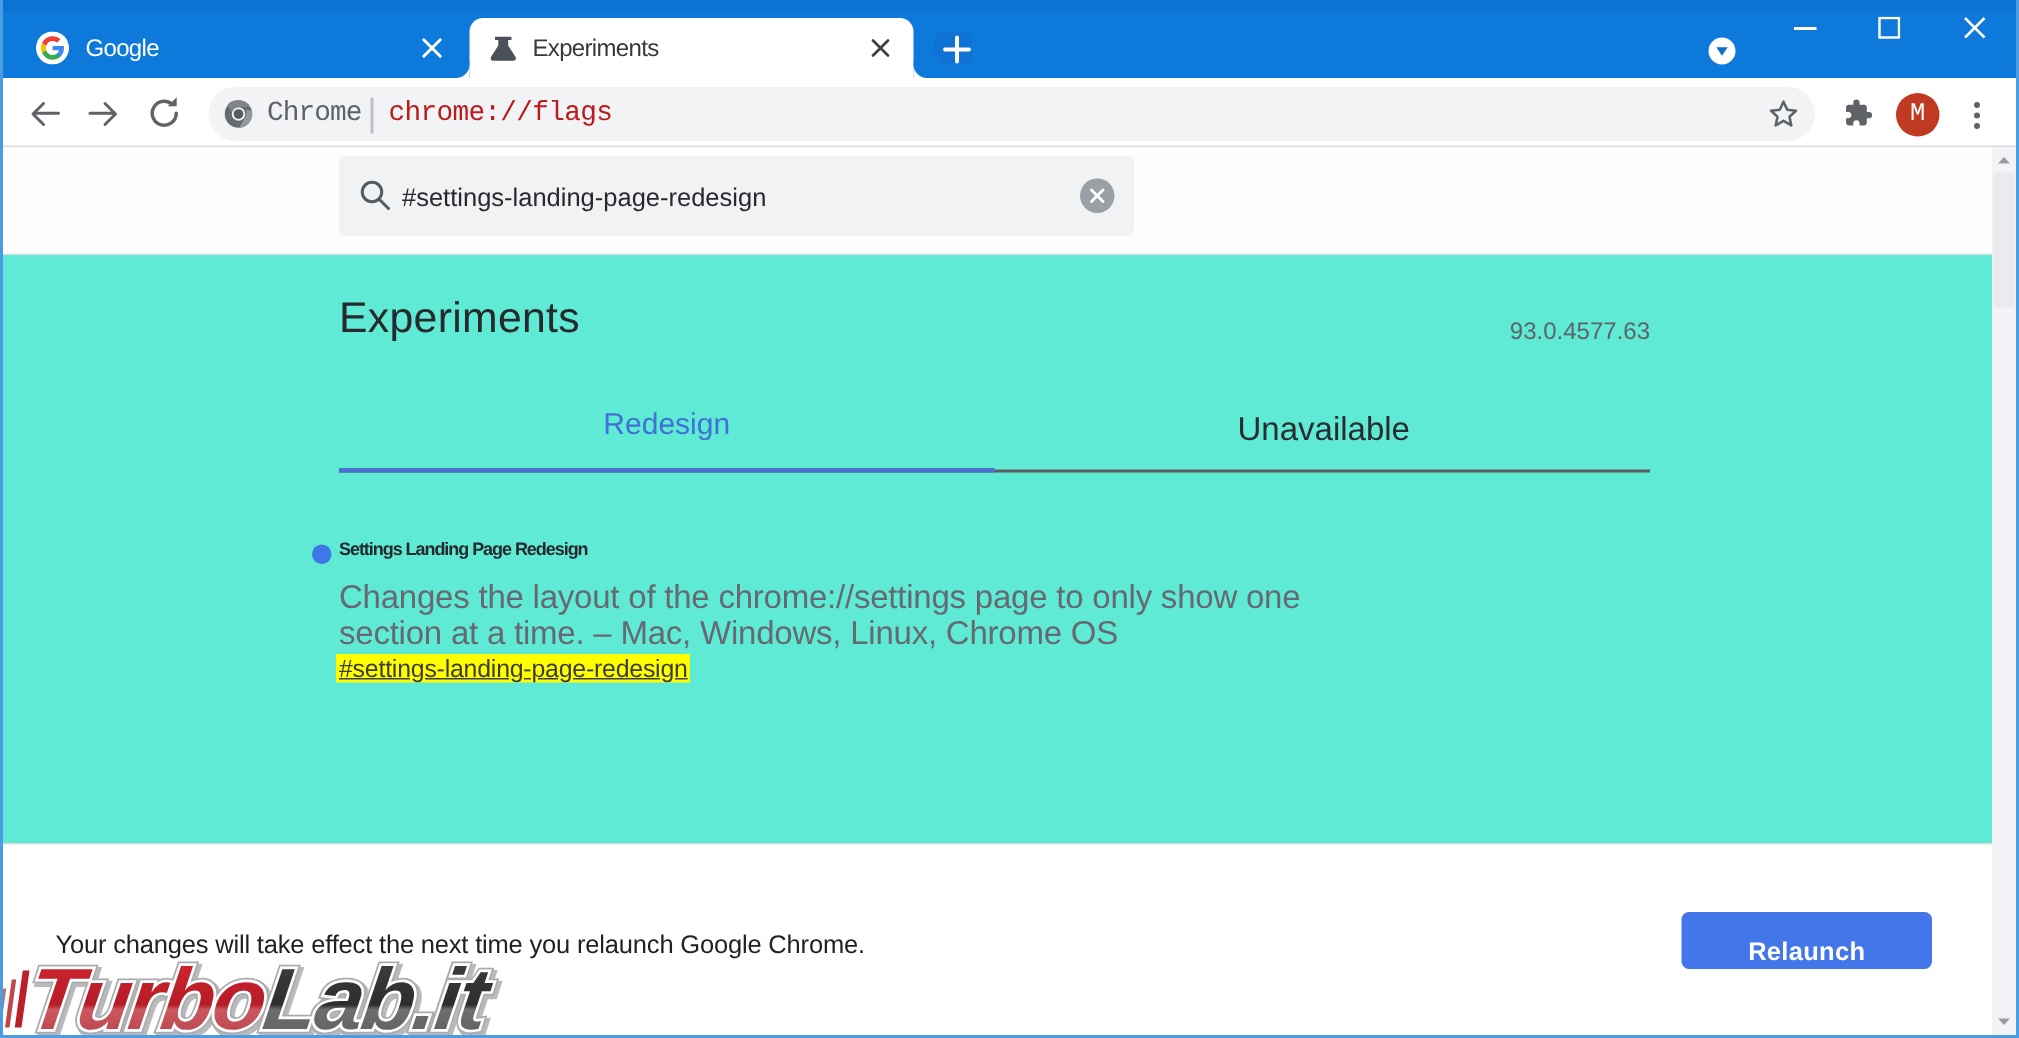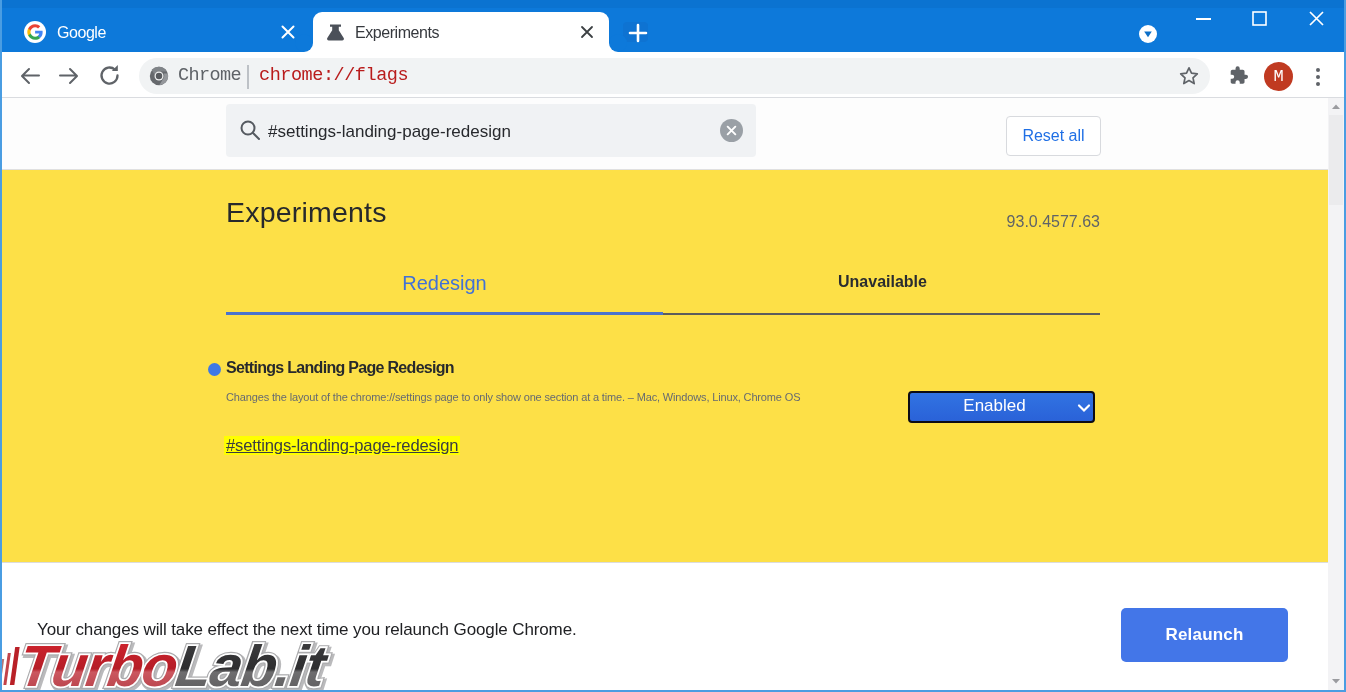--- a/index.html
+++ b/index.html
@@ -33,50 +33,50 @@
   
   #capmin  { position:absolute; left:1196px; top:18px; width:15px; height:2px; background:#fff; }
 
   
   #toolbar { position:absolute; left:0; top:52px; width:1346px; height:46px; background:#fff; border-bottom:1px solid #dadce0;font-family:Liberation Mono, monospace; }
   #omnibox { position:absolute; left:139px; top:6px; width:1071px; height:36px; background:#f1f3f4; border-radius:18px; }
   #omnitext { position:absolute; left:39px; top:6.5px; font-size:18.5px; color:#5f6368; letter-spacing:-0.6px;}
   #omniurl { position:absolute; left:120px; top:6.5px; font-size:18.5px; color:#b91c1c; letter-spacing:-0.45px;}
 
   
-  #page { position:absolute; left:2px; top:98px; width:1328px; height:592px; background:#fde047; }
+  #page { position:absolute; left:2px; top:98px; width:1328px; height:592px; background:#5eead4; }
 
   #flagshead { position:absolute; left:0; top:0; width:1328px; height:72px; background:#fdfdfd; border-bottom:1px solid #e0e0e0; }
   #searchbox { position:absolute; left:224px; top:6px; width:530px; height:53px; background:#f0f2f4; border-radius:4px; }
   #searchbox .q { position:absolute; left:42px; top:18px; font-size:17px; color:#27292d; }
   #clearbtn { position:absolute; left:494px; top:15px; width:23px; height:23px; border-radius:50%; background:#9aa0a6; }
   #resetall { position:absolute; left:1004px; top:18px; width:95px; height:40px; background:#fff; border:1px solid #d8dade; border-radius:4px;
      color:#1f6fe5; font-size:16px; text-align:center; line-height:38px; }
 
   #h1 { position:absolute; left:224px; top:98px; font-size:28.5px; color:#27292c; letter-spacing:.2px; }
   #version { position:absolute; left:900px; top:115px; width:198px; text-align:right; font-size:16px; color:#5f6368; }
 
   #tabAvail { position:absolute; left:224px; top:174px; width:437px; text-align:center; font-size:20px; color:#4271d6; }
-  #tabUnavail { position:absolute; left:661px; top:175px; width:439px; text-align:center; font-size:16px; color:#2a2c30;font-weight:bold; }
+  #tabUnavail { position:absolute; left:661px; top:175px; width:439px; text-align:center; font-size:22px; color:#2a2c30; }
   #tabline  { position:absolute; left:224px; top:215px; width:874px; height:2px; background:#5c5c5c; }
   #tabsel   { position:absolute; left:224px; top:214px; width:437px; height:3px; background:#4a73cd; }
 
   #flagdot { position:absolute; left:206px; top:265px; width:13px; height:13px; border-radius:50%; background:#3e78e7; }
-  #flagtitle { position:absolute; left:224px; top:261px; font-size:16px; letter-spacing:-0.7px; font-weight:bold; color:#27292c; }
-  #flagdesc { position:absolute; left:224px; top:288px; width:710px; font-size:11px; letter-spacing:-0.15px; color:#666a70; line-height:23.7px; }
+  #flagtitle { position:absolute; left:224px; top:261px; font-size:12px; letter-spacing:-0.7px; font-weight:bold; color:#27292c; }
+  #flagdesc { position:absolute; left:224px; top:288px; width:710px; font-size:22px; letter-spacing:-0.15px; color:#666a70; line-height:23.7px; }
   #flaglink { position:absolute; left:224px; top:338px; font-size:16.6px; letter-spacing:-0.15px; color:#3a3d42; }
   #flaglink span { background:#ffff00; text-decoration:underline; padding:0 2px; margin-left:-2px; }
 
   #select { position:absolute; left:906px; top:293px; width:187px; height:32px; background:linear-gradient(#3173e2,#2a62d8); border:2px solid #0c0c14; border-radius:4px; }
   #select .txt { position:absolute; left:0; right:14px; top:3px; text-align:center; color:#fff; font-size:17px; }
 
   
   #bottombar { position:absolute; left:0; top:464px; width:1328px; height:128px; background:#fff; border-top:1px solid #dcdcdc; }
   #bottomtext { position:absolute; left:35px; top:57px; font-size:17px; letter-spacing:-0.12px; color:#202124; }
-  #relaunch { position:absolute; left:1119px; top:45px; width:167px; height:54px; background:#4376e8; border-radius:5px;
+  #relaunch { position:absolute; left:1119px; top:45px; width:167px; height:38px; background:#4376e8; border-radius:5px;
       color:#fff; font-size:17px; font-weight:bold; text-align:center; line-height:54px; letter-spacing:.2px; }
 
   
   #scrollbar { position:absolute; left:1328px; top:98px; width:16px; height:592px; background:#f3f3f5; }
   #sbthumb { position:absolute; left:1px; top:17px; width:14px; height:90px; background:#ebebed; }
 
   
   #borders { position:absolute; left:0; top:0; width:1346px; height:692px; border:2px solid #4a9de2; border-top:none; pointer-events:none; }
 
   
@@ -178,42 +178,35 @@
         <svg class="abs" style="left:12px;top:14px" width="24" height="24" viewBox="0 0 24 24">
           <circle cx="10" cy="10" r="6.5" fill="none" stroke="#555a60" stroke-width="2"></circle>
           <path d="M15 15 L21 21" stroke="#555a60" stroke-width="2" stroke-linecap="round"></path>
         </svg>
         <span class="q">#settings-landing-page-redesign</span>
         <div id="clearbtn"></div>
         <svg class="abs" style="left:494px;top:15px" width="23" height="23" viewBox="0 0 24 24">
             <path d="M8 8 L16 16 M16 8 L8 16" stroke="#fff" stroke-width="2" stroke-linecap="round"></path>
           </svg>
       </div>
-      <div id="resetall">Reset all</div>
     </div>
 
     <div id="h1">Experiments</div>
     <div id="version">93.0.4577.63</div>
 
     <div id="tabAvail">Redesign</div>
     <div id="tabUnavail">Unavailable</div>
     <div id="tabline"></div>
     <div id="tabsel"></div>
 
     <div id="flagdot"></div>
     <div id="flagtitle">Settings Landing Page Redesign</div>
     <div id="flagdesc">Changes the layout of the chrome://settings page to only show one section at a time. – Mac, Windows, Linux, Chrome OS</div>
     <div id="flaglink"><span>#settings-landing-page-redesign</span></div>
 
-    <div id="select">
-      <div class="txt">Enabled</div>
-      <svg class="abs" style="left:166px;top:7px" width="16" height="16" viewBox="0 0 16 16">
-          <path d="M3 5.5 L8 10.5 L13 5.5" stroke="#fff" stroke-width="2.2" fill="none" stroke-linecap="round"></path>
-        </svg>
-    </div>
 
     <div id="bottombar">
       <div id="bottomtext">Your changes will take effect the next time you relaunch Google Chrome.</div>
       <div id="relaunch">Relaunch</div>
     </div>
   </div>
 
   <div id="scrollbar">
     <svg class="abs" style="left:2px;top:3px" width="12" height="12" viewBox="0 0 12 12">
         <path d="M2 8 L6 3.6 L10 8 z" fill="#9a9b9f"></path>

